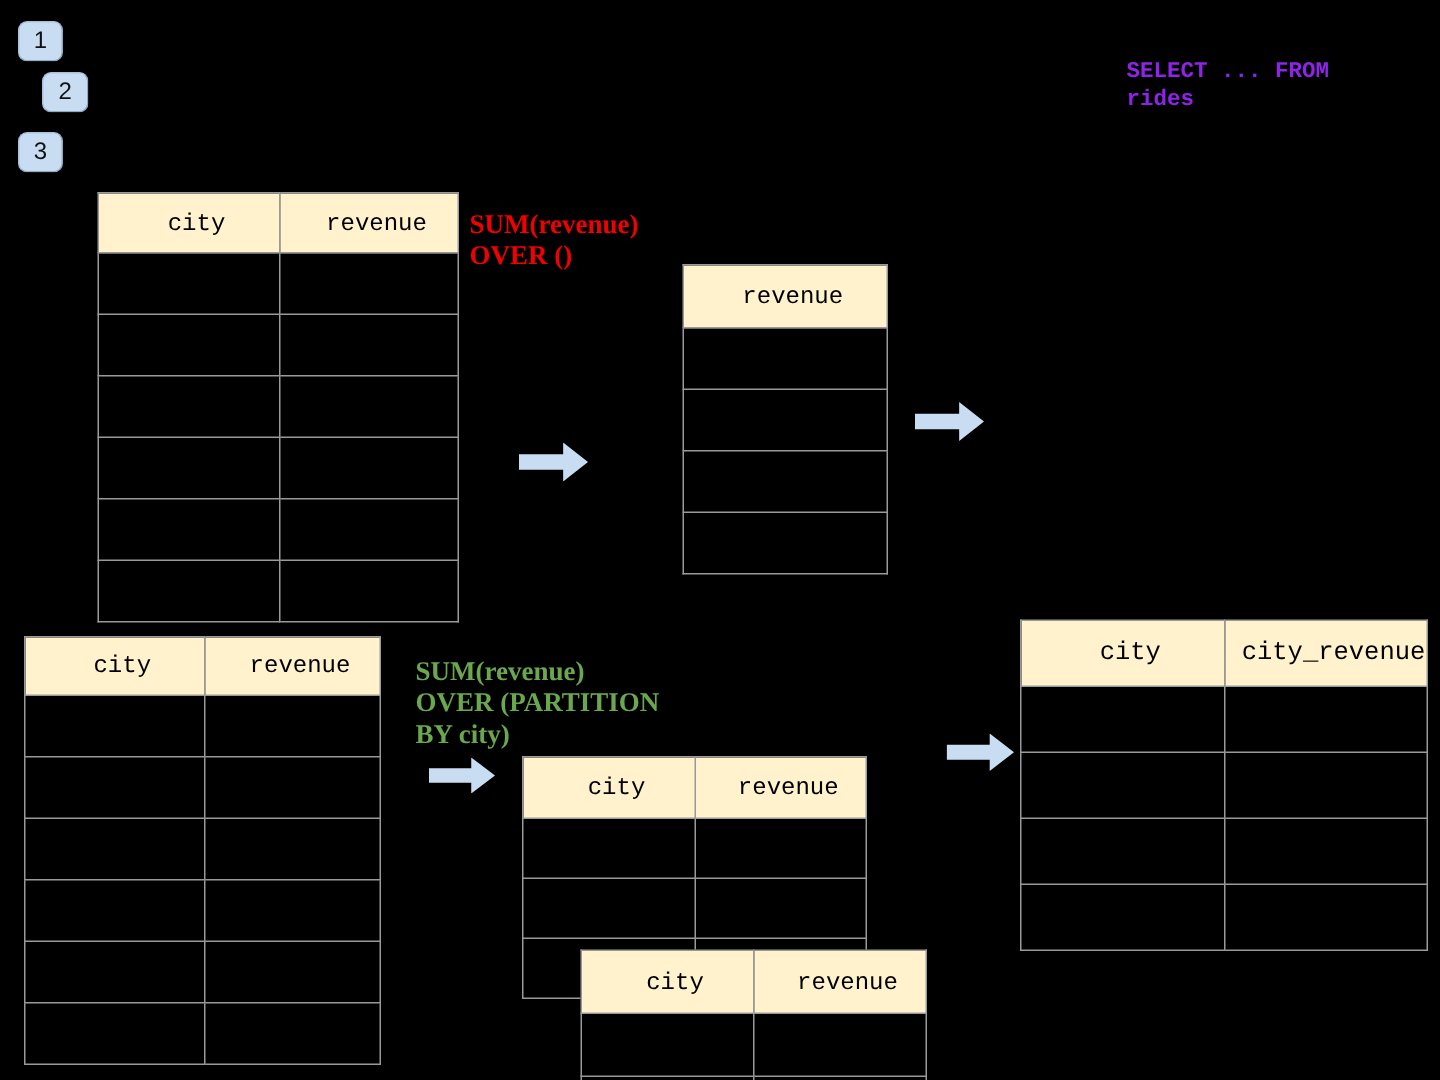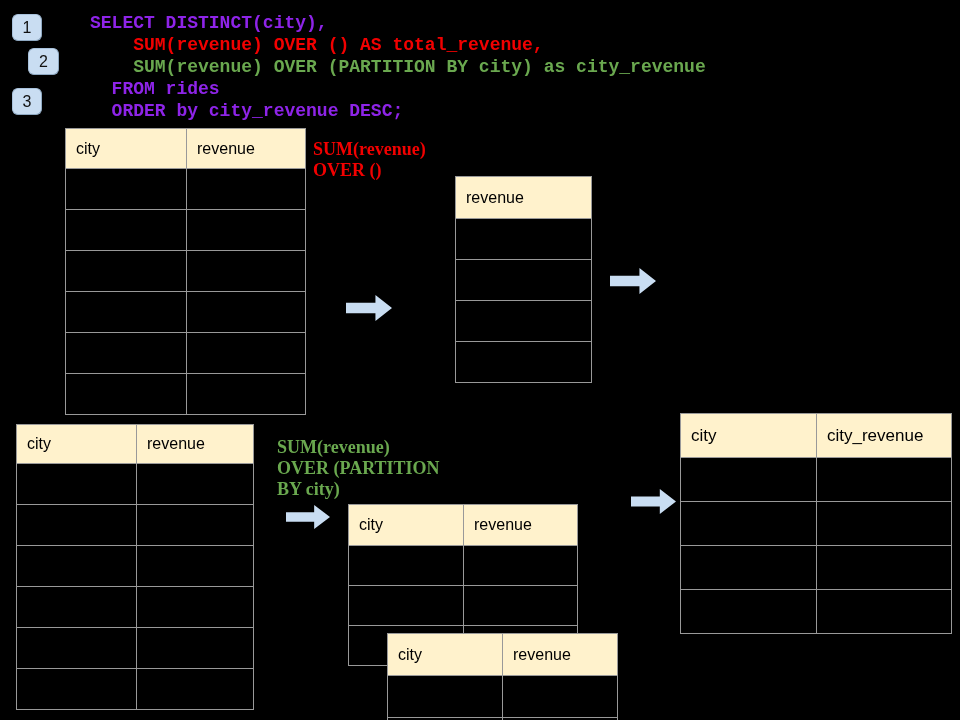--- a/index.html
+++ b/index.html
@@ -49,21 +49,21 @@
   .arrow-2{left:610px;top:268px;width:46px;height:26px;}
   .arrow-3{left:286px;top:505px;width:44px;height:24px;}
   .arrow-4{left:631px;top:489px;width:45px;height:25px;}
   
   .tbl{
     position:absolute;border-collapse:collapse;table-layout:fixed;background:#000;
   }
   .tbl th,.tbl td{border:1px solid var(--border,#999999);box-sizing:border-box;}
   .tbl th{
     background:var(--header_fill,#FFF2CC);color:#000;font-weight:normal;
-    font-size:16px;text-align:left;padding:0 0 0 10px;vertical-align:middle;
+    font-size:16px;text-align:center;padding:0 0 0 10px;vertical-align:middle;font-family:Liberation Mono, monospace;
   }
   .tbl td{background:#000;padding:0;}
   .tbl-a{left:65px;top:128px;width:240px;}
   .tbl-a th{height:40px;} .tbl-a td{height:41px;}
   .tbl-b{left:455px;top:176px;width:136px;}
   .tbl-b th{height:42px;} .tbl-b td{height:41px;}
   .tbl-c{left:16px;top:424px;width:237px;}
   .tbl-c th{height:39px;} .tbl-c td{height:41px;}
   .tbl-d{left:348px;top:504px;width:229px;}
   .tbl-d th{height:41px;} .tbl-d td{height:40px;}
@@ -74,28 +74,23 @@
 </style>
 </head>
 <body>
 
 <div class="canvas">
 
   <div class="badge badge-1">1</div>
   <div class="badge badge-2">2</div>
   <div class="badge badge-3">3</div>
 
-  <div class="sql-block">
-    <div class="sql-line c-purple">SELECT DISTINCT(city),</div>
-    <div class="sql-line c-red">    SUM(revenue) OVER () AS total_revenue,</div>
-    <div class="sql-line c-green">    SUM(revenue) OVER (PARTITION BY city) as city_revenue</div>
-    <div class="sql-line c-purple">  FROM rides</div>
-    <div class="sql-line c-purple">  ORDER by city_revenue DESC;</div>
-  </div>
-
+
+  <div class="side-note">SELECT ... FROM
+rides</div>
 
   <div class="annotation ann-total c-red">SUM(revenue)
 OVER ()</div>
   <div class="annotation ann-partition c-green">SUM(revenue)
 OVER (PARTITION
 BY city)</div>
 
   <div class="arrow arrow-1"></div>
   <div class="arrow arrow-2"></div>
   <div class="arrow arrow-3"></div>

